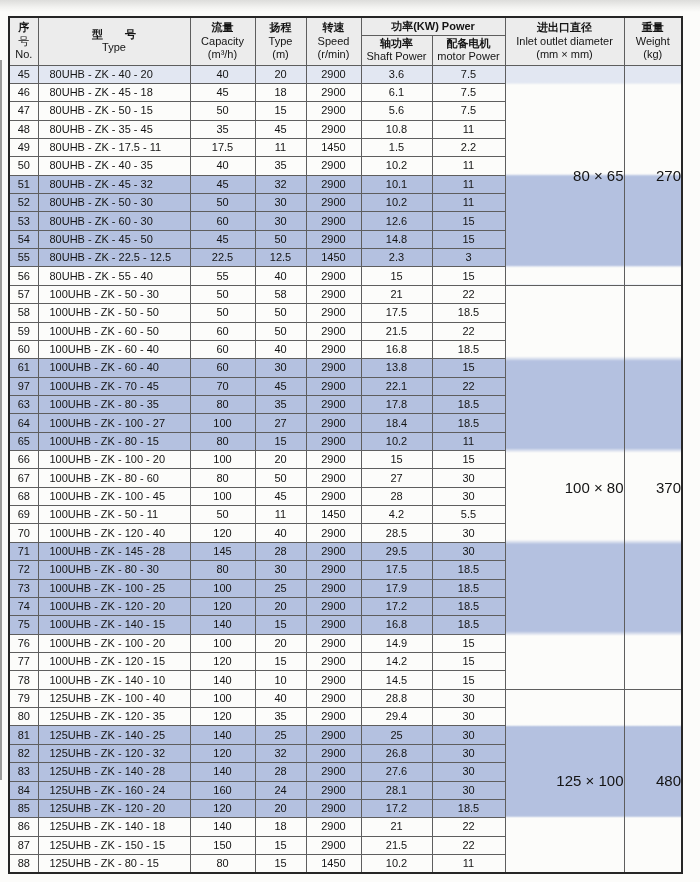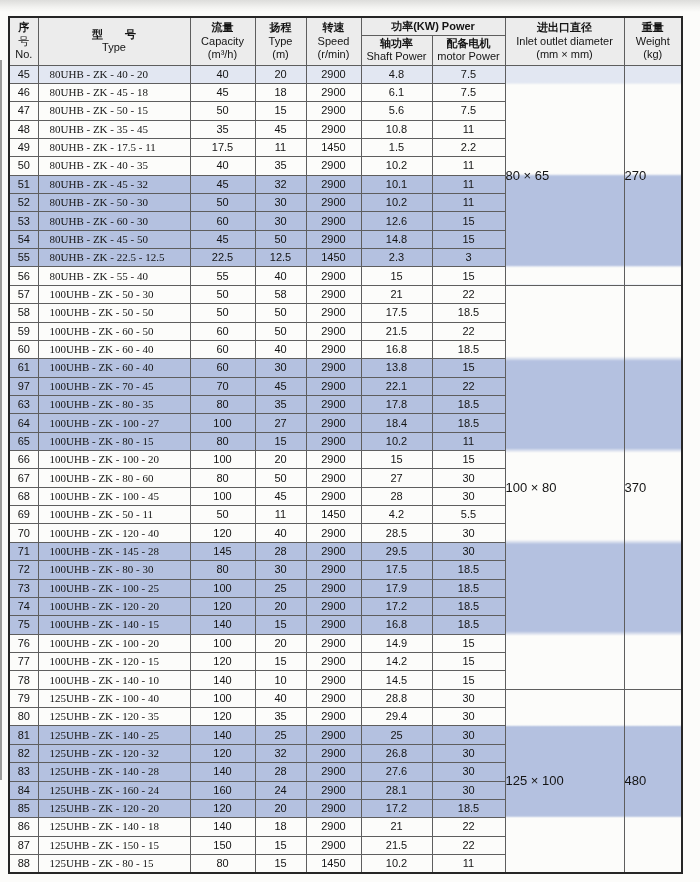--- a/index.html
+++ b/index.html
@@ -44,28 +44,28 @@
   .spec thead tr.h-top { height:18px; }
   .spec thead tr.h-sub { height:30px; }
   .spec tbody tr { height:18.36px; }
   .spec tbody td {
     font-size:11px;
     line-height:1;
     text-align:center;
     vertical-align:middle;
     padding:0;
   }
-  .spec tbody td.c-type { text-align:left; padding-left:11px;font-family:Liberation Serif, serif; }
+  .spec tbody td.c-type { text-align:left; padding-left:11px; }
   tr.hl-white td { background:#fcfcfa; }
   tr.hl-blue  td { background:#b4c1e0; }
   tr.hl-tint  td { background:#e2e7f2; }
   .spec td.merged {
-    text-align:left;
+    text-align:right;
     vertical-align:middle;
-    font-size:13px;
+    font-size:15px;
   }
 </style>
 </head>
 <body>
 
 <div class="top-band"></div>
 <div class="scan-edge-left"></div>
 
 <table class="spec">
   <colgroup>
@@ -110,21 +110,21 @@
 motor Power</th>
     </tr>
   </thead>
   <tbody>
       <tr class="hl-tint">
     <td class="c-no">45</td>
     <td class="c-type">80UHB - ZK - 40 - 20</td>
     <td>40</td>
     <td>20</td>
     <td>2900</td>
-    <td>4.8</td>
+    <td>3.6</td>
     <td>7.5</td>
   <td rowspan="12" class="merged" style="background: linear-gradient(rgb(226, 231, 242) 0.6%, rgb(226, 231, 242) 7.73%, rgb(252, 252, 250) 8.93%, rgb(252, 252, 250) 16.07%, rgb(252, 252, 250) 17.27%, rgb(252, 252, 250) 24.4%, rgb(252, 252, 250) 25.6%, rgb(252, 252, 250) 32.73%, rgb(252, 252, 250) 33.93%, rgb(252, 252, 250) 41.07%, rgb(252, 252, 250) 42.27%, rgb(252, 252, 250) 49.4%, rgb(180, 193, 224) 50.6%, rgb(180, 193, 224) 57.73%, rgb(180, 193, 224) 58.93%, rgb(180, 193, 224) 66.07%, rgb(180, 193, 224) 67.27%, rgb(180, 193, 224) 74.4%, rgb(180, 193, 224) 75.6%, rgb(180, 193, 224) 82.73%, rgb(180, 193, 224) 83.93%, rgb(180, 193, 224) 91.07%, rgb(252, 252, 250) 92.27%, rgb(252, 252, 250) 99.4%);">80 × 65</td>
         <td rowspan="12" class="merged" style="background: linear-gradient(rgb(226, 231, 242) 0.6%, rgb(226, 231, 242) 7.73%, rgb(252, 252, 250) 8.93%, rgb(252, 252, 250) 16.07%, rgb(252, 252, 250) 17.27%, rgb(252, 252, 250) 24.4%, rgb(252, 252, 250) 25.6%, rgb(252, 252, 250) 32.73%, rgb(252, 252, 250) 33.93%, rgb(252, 252, 250) 41.07%, rgb(252, 252, 250) 42.27%, rgb(252, 252, 250) 49.4%, rgb(180, 193, 224) 50.6%, rgb(180, 193, 224) 57.73%, rgb(180, 193, 224) 58.93%, rgb(180, 193, 224) 66.07%, rgb(180, 193, 224) 67.27%, rgb(180, 193, 224) 74.4%, rgb(180, 193, 224) 75.6%, rgb(180, 193, 224) 82.73%, rgb(180, 193, 224) 83.93%, rgb(180, 193, 224) 91.07%, rgb(252, 252, 250) 92.27%, rgb(252, 252, 250) 99.4%);">270</td>
       </tr>
       <tr class="hl-white">
     <td class="c-no">46</td>
     <td class="c-type">80UHB - ZK - 45 - 18</td>
     <td>45</td>
     <td>18</td>
     <td>2900</td>

